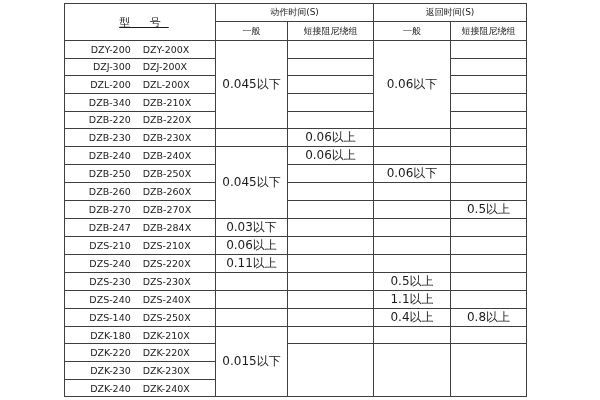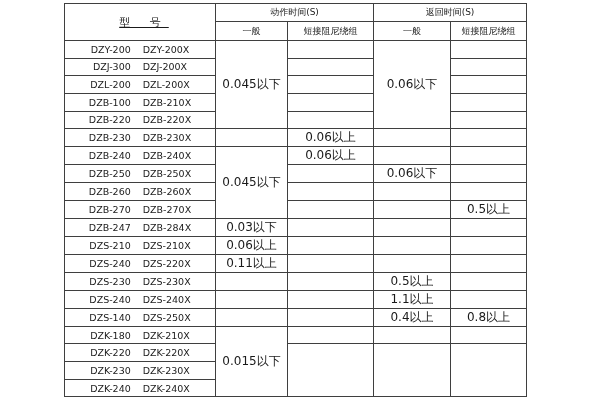--- a/index.html
+++ b/index.html
@@ -90,21 +90,21 @@
             <span>DZL-200</span>
             <span>DZL-200X</span>
           </div>
         </td>
         <td class="value-cell"></td>
         <td class="value-cell"></td>
       </tr>
       <tr>
         <td class="model-cell">
           <div class="model-wrap">
-            <span>DZB-100</span>
+            <span>DZB-340</span>
             <span>DZB-210X</span>
           </div>
         </td>
         <td class="value-cell"></td>
         <td class="value-cell"></td>
       </tr>
       <tr>
         <td class="model-cell">
           <div class="model-wrap">
             <span>DZB-220</span>

